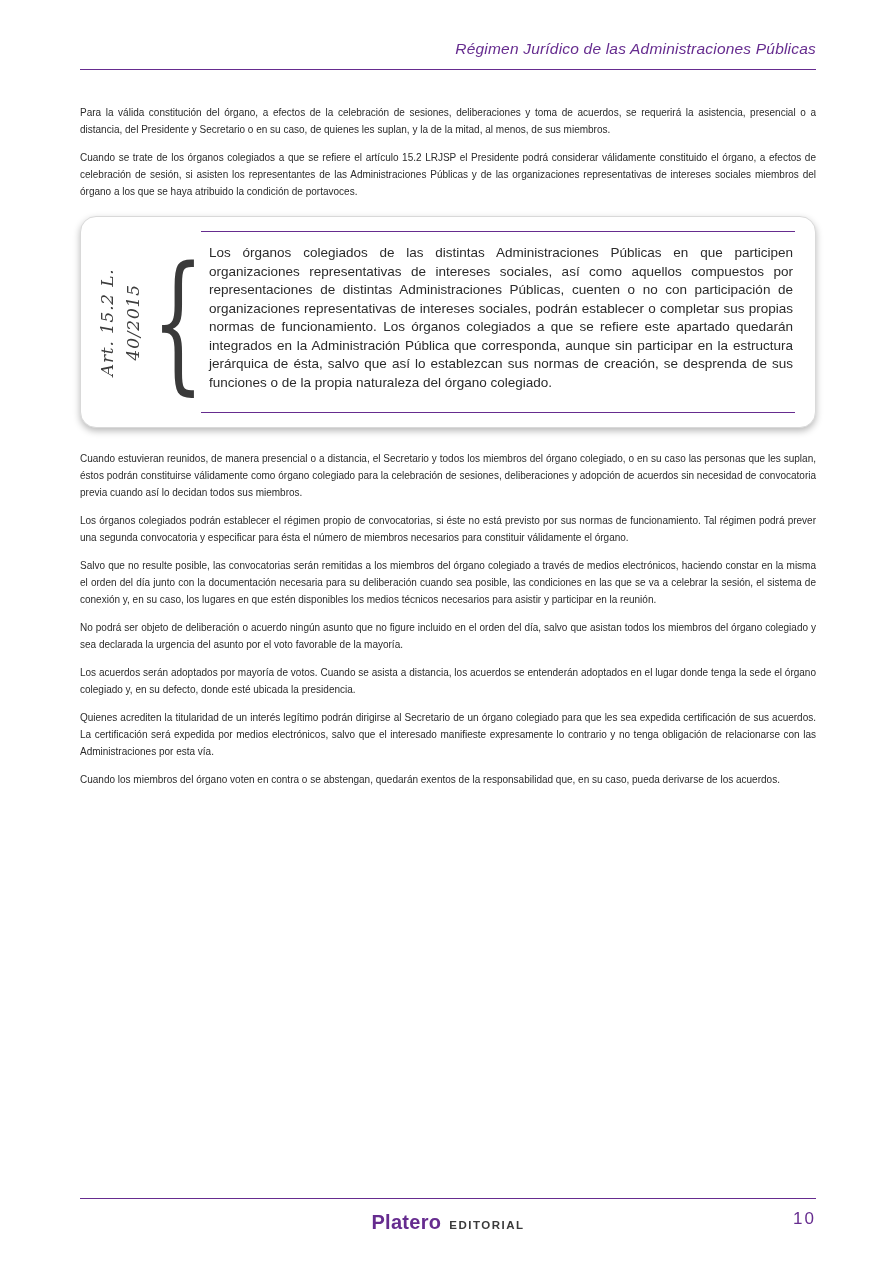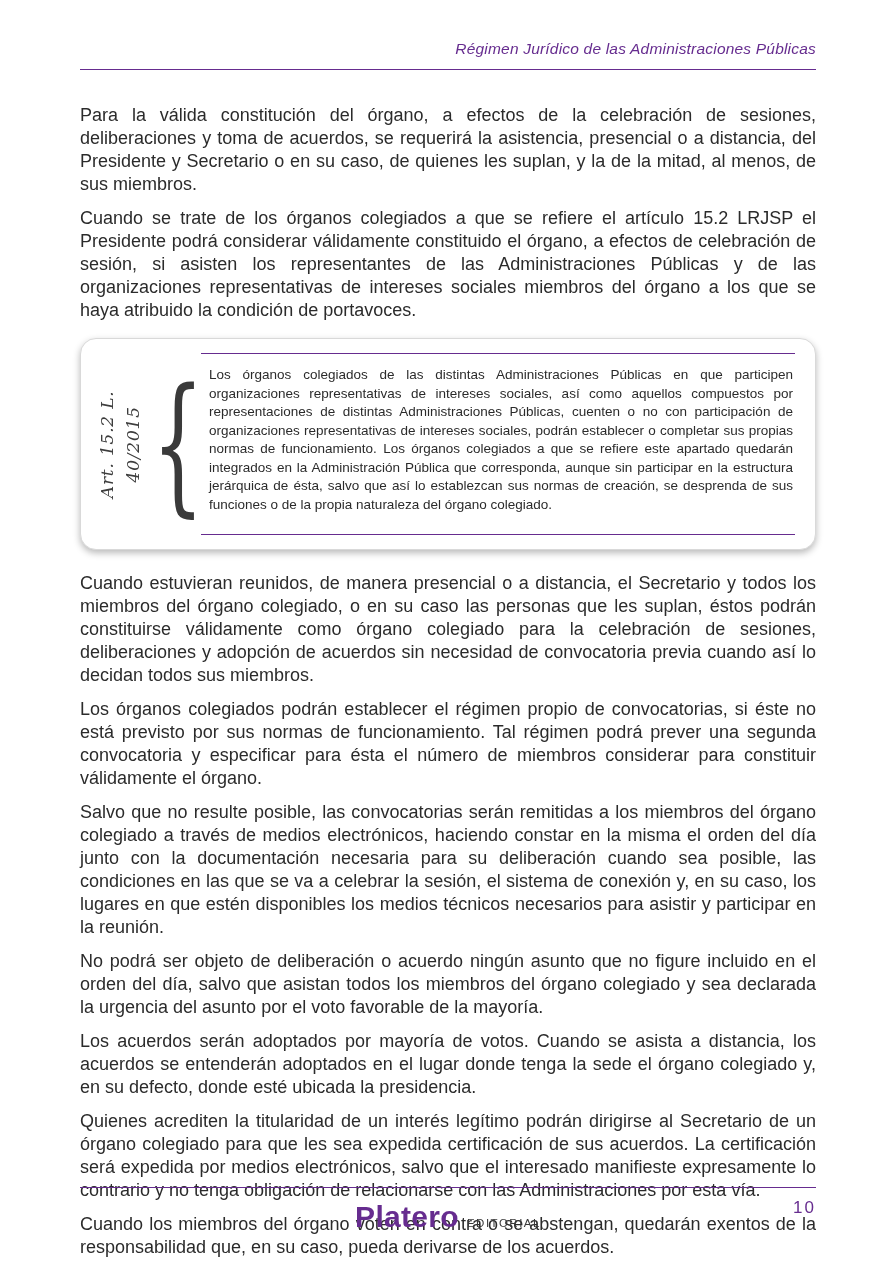--- a/index.html
+++ b/index.html
@@ -30,22 +30,22 @@
     font-size:15.5px;
     color:var(--accent);
     padding-bottom:11px;
     border-bottom:1.5px solid var(--accent);
     letter-spacing:0.2px;
   }
   .body{
     margin-top:34px;
   }
   .body p{
-    font-size:18px;
-    line-height:23px;
+    font-size:10px;
+    line-height:17px;
     text-align:justify;
     color:var(--text);
     margin:0 0 11px 0;
   }
   
   .callout{
     display:flex;
     align-items:center;
     background:#fff;
     border:1px solid #d9d9d9;
@@ -101,28 +101,28 @@
   
   .footer{
     position:absolute;
     left:80px; right:80px;
     bottom:46px;
     border-top:1.5px solid var(--accent);
     padding-top:12px;
     text-align:center;
   }
   .brand-name{
-    font-size:30px;
+    font-size:20px;
     font-weight:bold;
     color:var(--accent);
     letter-spacing:0.3px;
   }
   .brand-suffix{
     font-size:11.5px;
-    font-weight:normal;
+    font-weight:bold;
     color:#3a3a3a;
     letter-spacing:1.5px;
     margin-left:8px;
   }
   .page-number{
     position:absolute;
     right:0; top:10px;
     font-size:17px;
     color:var(--accent);
     letter-spacing:2px;
@@ -149,21 +149,21 @@
           <div class="rot">
             <span>Art. 15.2 L.</span><br>
             <span>40/2015</span>
           </div>
         </div>
         <div class="callout-brace">{</div>
         <div class="callout-text">Los órganos colegiados de las distintas Administraciones Públicas en que participen organizaciones representativas de intereses sociales, así como aquellos compuestos por representaciones de distintas Administraciones Públicas, cuenten o no con participación de organizaciones representativas de intereses sociales, podrán establecer o completar sus propias normas de funcionamiento. Los órganos colegiados a que se refiere este apartado quedarán integrados en la Administración Pública que corresponda, aunque sin participar en la estructura jerárquica de ésta, salvo que así lo establezcan sus normas de creación, se desprenda de sus funciones o de la propia naturaleza del órgano colegiado.</div>
       </div>
 
       <p>Cuando estuvieran reunidos, de manera presencial o a distancia, el Secretario y todos los miembros del órgano colegiado, o en su caso las personas que les suplan, éstos podrán constituirse válidamente como órgano colegiado para la celebración de sesiones, deliberaciones y adopción de acuerdos sin necesidad de convocatoria previa cuando así lo decidan todos sus miembros.</p>
-      <p>Los órganos colegiados podrán establecer el régimen propio de convocatorias, si éste no está previsto por sus normas de funcionamiento. Tal régimen podrá prever una segunda convocatoria y especificar para ésta el número de miembros considerar para constituir válidamente el órgano.</p>
+      <p>Los órganos colegiados podrán establecer el régimen propio de convocatorias, si éste no está previsto por sus normas de funcionamiento. Tal régimen podrá prever una segunda convocatoria y especificar para ésta el número de miembros necesarios para constituir válidamente el órgano.</p>
       <p>Salvo que no resulte posible, las convocatorias serán remitidas a los miembros del órgano colegiado a través de medios electrónicos, haciendo constar en la misma el orden del día junto con la documentación necesaria para su deliberación cuando sea posible, las condiciones en las que se va a celebrar la sesión, el sistema de conexión y, en su caso, los lugares en que estén disponibles los medios técnicos necesarios para asistir y participar en la reunión.</p>
       <p>No podrá ser objeto de deliberación o acuerdo ningún asunto que no figure incluido en el orden del día, salvo que asistan todos los miembros del órgano colegiado y sea declarada la urgencia del asunto por el voto favorable de la mayoría.</p>
       <p>Los acuerdos serán adoptados por mayoría de votos. Cuando se asista a distancia, los acuerdos se entenderán adoptados en el lugar donde tenga la sede el órgano colegiado y, en su defecto, donde esté ubicada la presidencia.</p>
       <p>Quienes acrediten la titularidad de un interés legítimo podrán dirigirse al Secretario de un órgano colegiado para que les sea expedida certificación de sus acuerdos. La certificación será expedida por medios electrónicos, salvo que el interesado manifieste expresamente lo contrario y no tenga obligación de relacionarse con las Administraciones por esta vía.</p>
       <p>Cuando los miembros del órgano voten en contra o se abstengan, quedarán exentos de la responsabilidad que, en su caso, pueda derivarse de los acuerdos.</p>
 
     </div>
   </div>
 
   <div class="footer">

